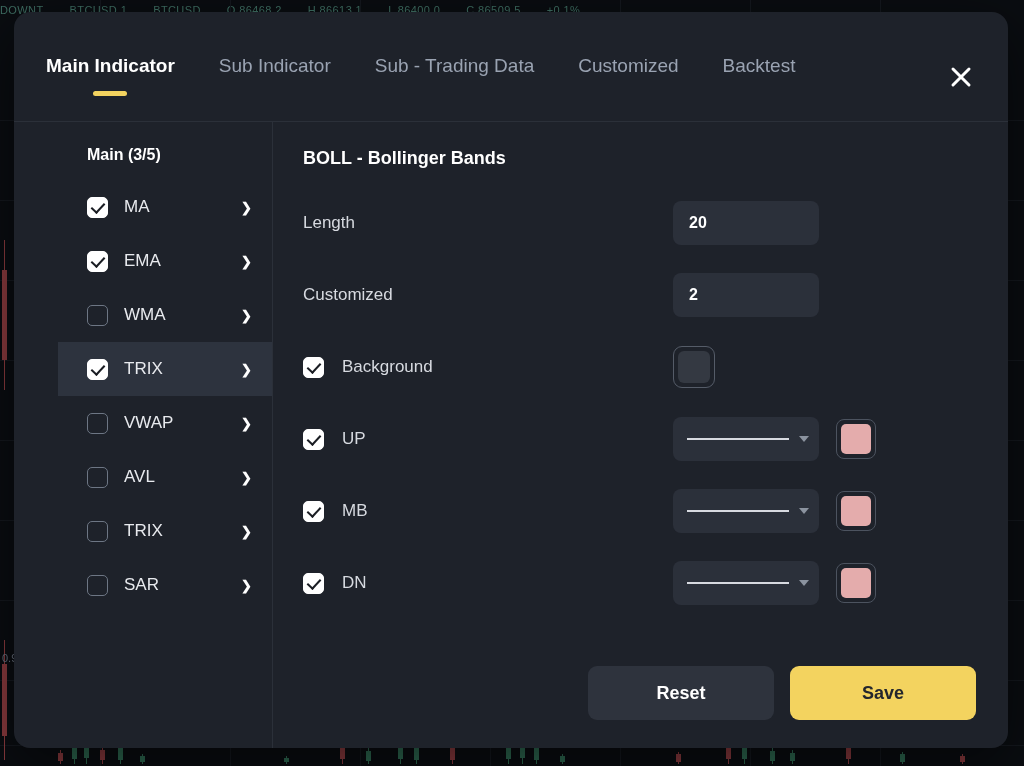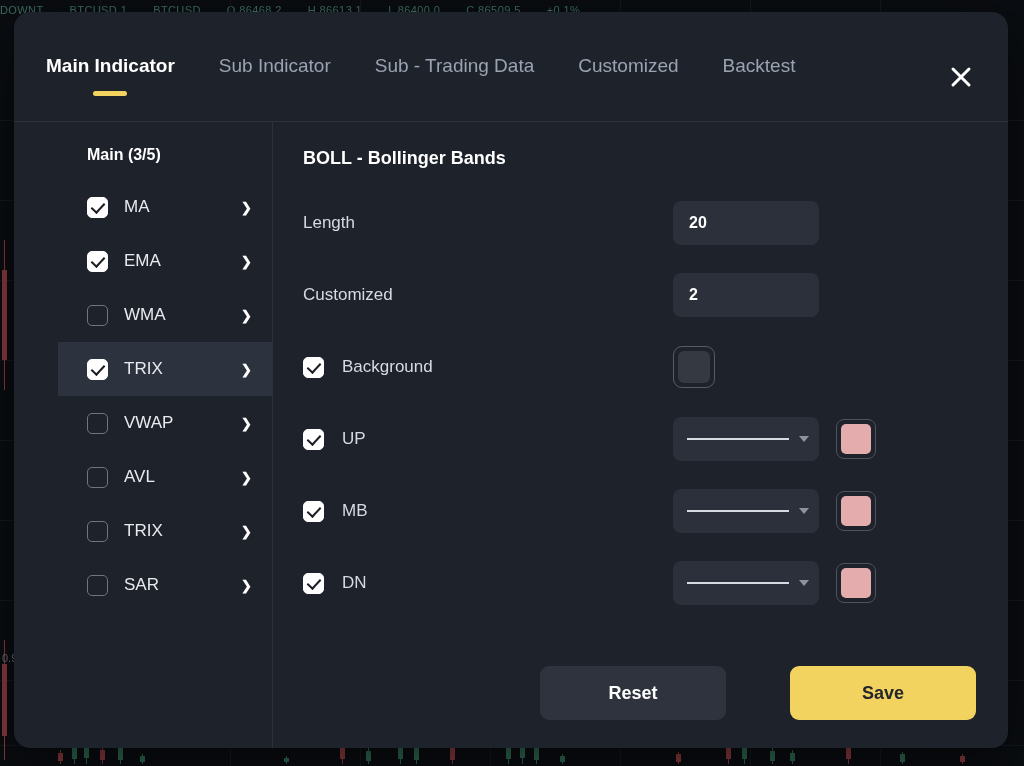--- a/index.html
+++ b/index.html
@@ -218,21 +218,20 @@
     right: 32px; bottom: 28px;
     display: flex; gap: 16px;
   }
   .btn {
     height: 54px; width: 186px;
     border-radius: 9px;
     border: none;
     font-size: 18px; font-weight: bold;
     font-family: "Liberation Sans", sans-serif;
     cursor: pointer;
-    margin-left: 48px;
   }
   .btn-reset { background: #2e333d; color: #ffffff; }
   .btn-save  { background: #f3d35f; color: #23262d; }
 </style>
 </head>
 <body>
 
 <div id="backdrop" style="background: rgb(10, 13, 17);">
   <div class="bg-toptext" id="ticker"><span>DOWNT</span><span>BTCUSD 1</span><span>BTCUSD</span><span>O 86468.2</span><span>H 86613.1</span><span>L 86400.0</span><span>C 86509.5</span><span>+0.1%</span></div>
   <div id="bg-grid">

